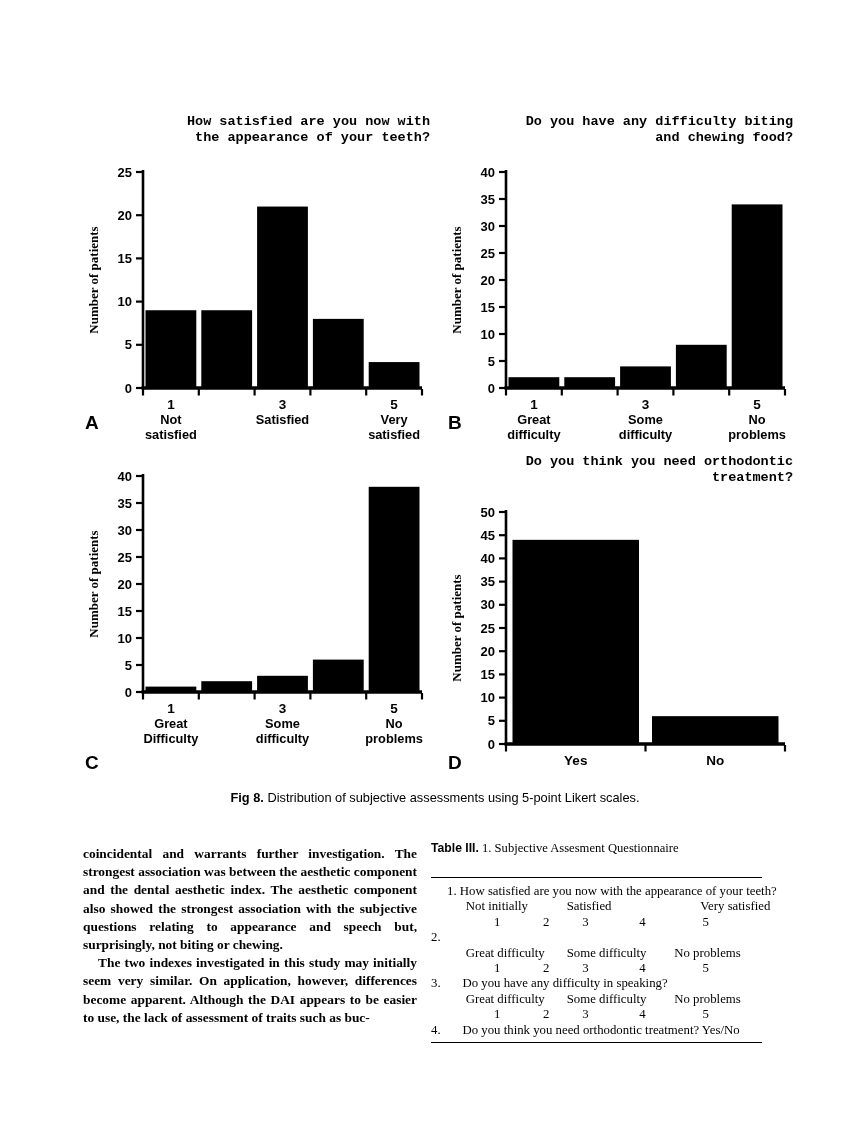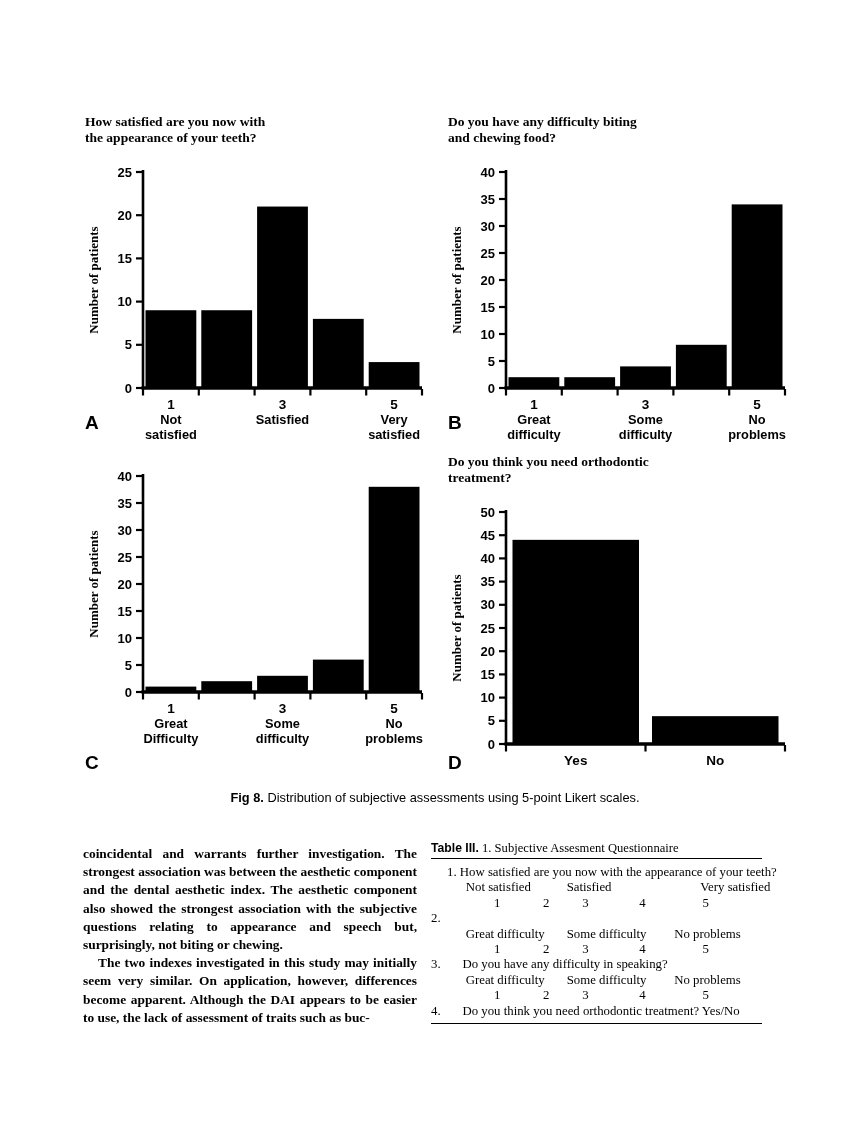--- a/index.html
+++ b/index.html
@@ -11,40 +11,40 @@
   .hdr-right{font-family:"Liberation Serif",serif;font-size:12.4px;white-space:nowrap;}
   .hdr-right .authors{font-style:italic;}
   .hdr-right .pageno{font-weight:bold;font-style:normal;font-size:13.2px;margin-left:6px;}
 
   
   .panel{position:absolute;width:345px;height:346px;}
   .panel-a{left:85px;top:112px;}
   .panel-b{left:448px;top:112px;}
   .panel-c{left:85px;top:452px;}
   .panel-d{left:448px;top:452px;}
-  .chart-title{height:34px;text-align:left;font-family:Liberation Serif, serif;
+  .chart-title{height:34px;text-align:right;font-family:Liberation Mono, monospace;
     font-weight:bold;font-size:13.5px;line-height:16px;padding-top:2px;}
   .chart{display:block;margin-top:8px;}
   .panel-letter{position:absolute;left:0;top:300px;font-family:"Liberation Sans",sans-serif;
     font-weight:bold;font-size:19px;}
 
   
   .caption{position:absolute;left:85px;top:790px;width:700px;text-align:center;
     font-family:"Liberation Sans",sans-serif;font-size:12.8px;}
   .caption b{font-weight:bold;}
 
   
   .col-left{position:absolute;left:83px;top:845px;width:334px;
     font-family:"Liberation Serif",serif;font-size:13.4px;line-height:18.2px;text-align:justify;}
   .col-left p{margin:0;font-weight:bold;}
   .col-left p.p-indent{text-indent:15px;}
 
   
   .tbl{position:absolute;left:431px;top:841px;width:331px;font-family:"Liberation Serif",serif;font-size:12.8px;}
-  .tbl-title{font-size:12.6px;margin-bottom:2px;}
+  .tbl-title{font-size:12.6px;margin-bottom:21px;}
   .tbl-title b{font-family:"Liberation Sans",sans-serif;font-size:12.2px;font-weight:bold;}
   .tbl-rule{border:0;border-top:1.6px solid #000;margin:0;}
   .tbl-rows{padding:6px 0 4px 0;}
   .trow{position:relative;height:15.4px;line-height:15.4px;white-space:nowrap;}
   .trow span{position:absolute;top:0;}
   .scale-num{transform:translateX(-50%);}
 </style>
 </head>
 <body>
 
@@ -251,21 +251,21 @@
     <div class="tbl-title">
       <b>Table III.</b>
       <span>1. Subjective Assesment Questionnaire</span>
     </div>
     <hr class="tbl-rule">
     <div class="tbl-rows">
         <div class="trow">
           <span style="left: 16px;">1. How satisfied are you now with the appearance of your teeth?</span>
         </div>
         <div class="trow">
-          <span style="left: 10.5%;">Not satisfied</span>
+          <span style="left: 10.5%;">Not initially</span>
           <span style="left: 41%;">Satisfied</span>
           <span style="left: 73.5%; margin-left: 26px;">Very satisfied</span>
         </div>
         <div class="trow">
           <span class="scale-num" style="left: 20%;">1</span>
           <span class="scale-num" style="left: 34.8%;">2</span>
           <span class="scale-num" style="left: 46.7%;">3</span>
           <span class="scale-num" style="left: 63.9%;">4</span>
           <span class="scale-num" style="left: 83%;">5</span>
         </div>

